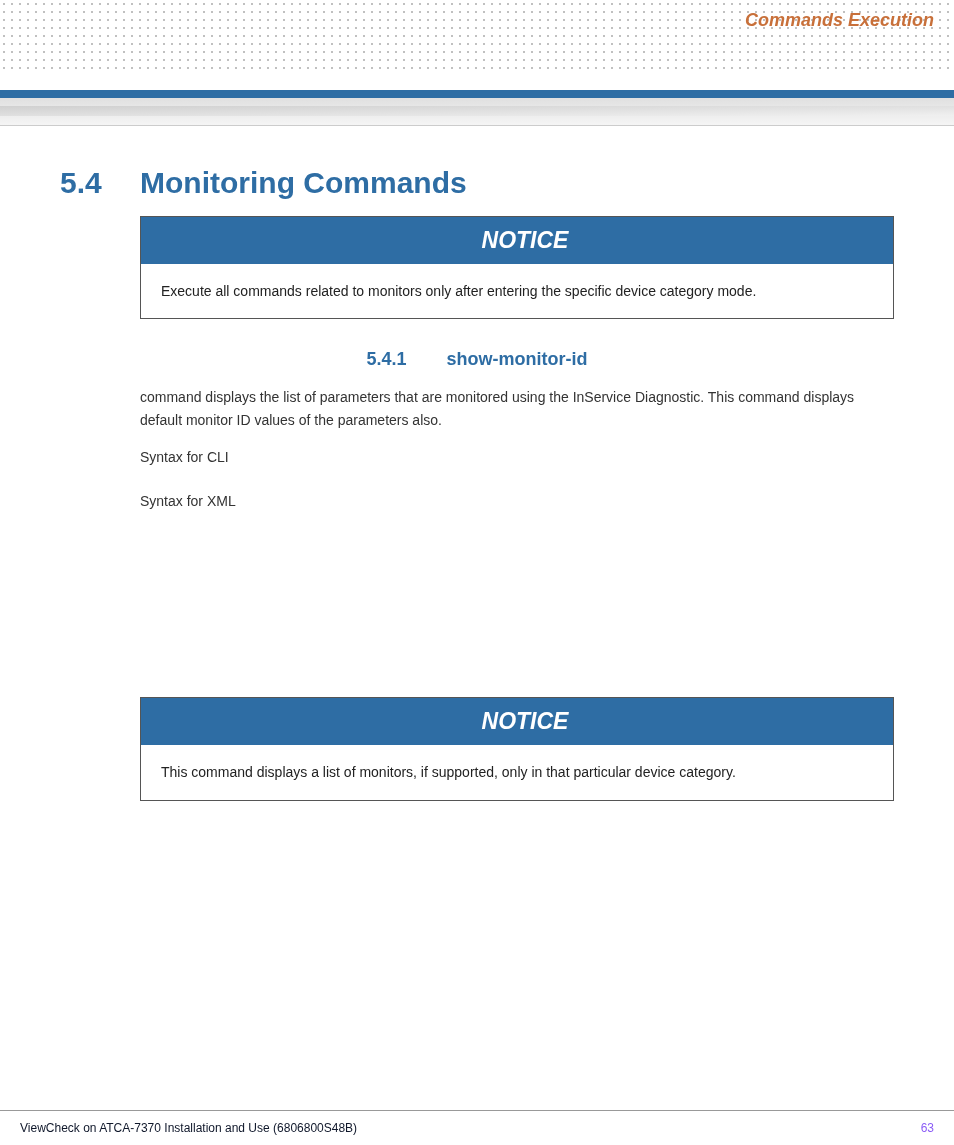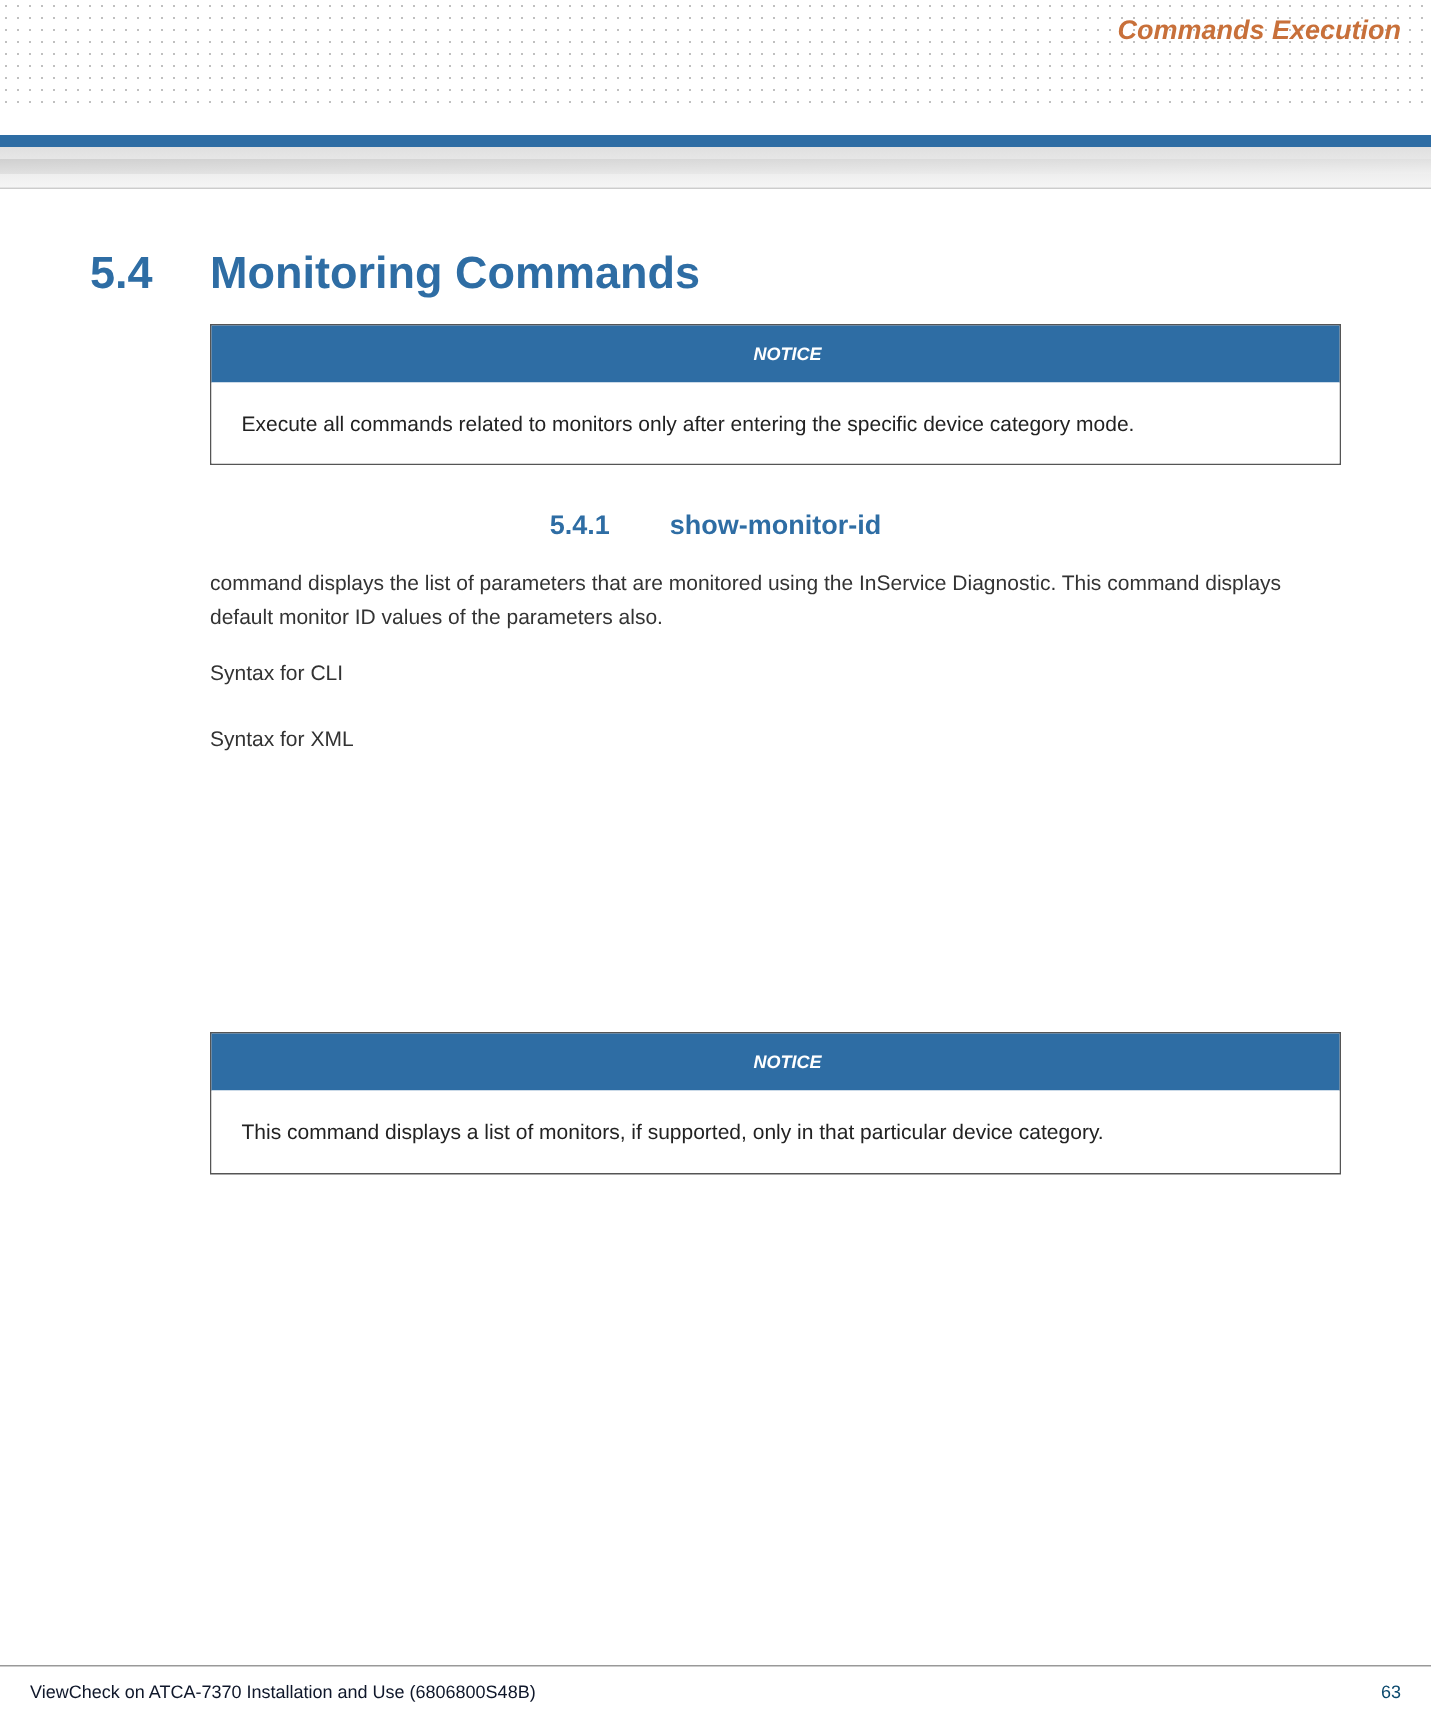--- a/index.html
+++ b/index.html
@@ -115,21 +115,21 @@
     }
 
     .notice-header {
       background: #2e6da4;
       text-align: center;
       padding: 10px;
     }
 
     .notice-header-text {
       color: #ffffff;
-      font-size: 12px;
+      font-size: 23px;
       font-weight: bold;
       font-style: italic;
       font-family: Arial, sans-serif;
       margin-left: 16px;
     }
 
     .notice-body {
       background: #ffffff;
       padding: 16px 20px;
       font-size: 14px;
@@ -192,21 +192,21 @@
       background: #fff;
     }
 
     .footer-text {
       font-size: 12px;
       color: #0f172a;
     }
 
     .footer-page {
       font-size: 12px;
-      color: #0c4a6e;
+      color: #8b5cf6;
       text-align: center;
     }
   </style>
 </head>
 <body>
 
 <div class="header-area">
   <div class="dot-pattern"></div>
   <div class="header-title-bar">
     <span class="header-title">Commands Execution</span>

